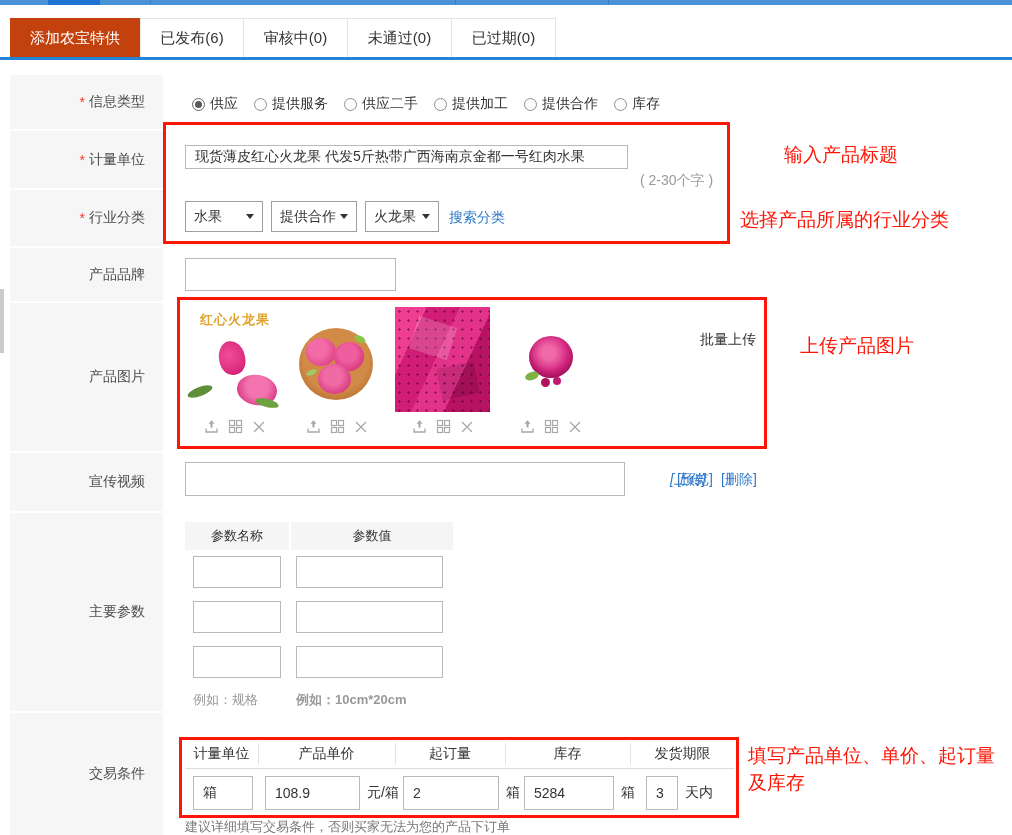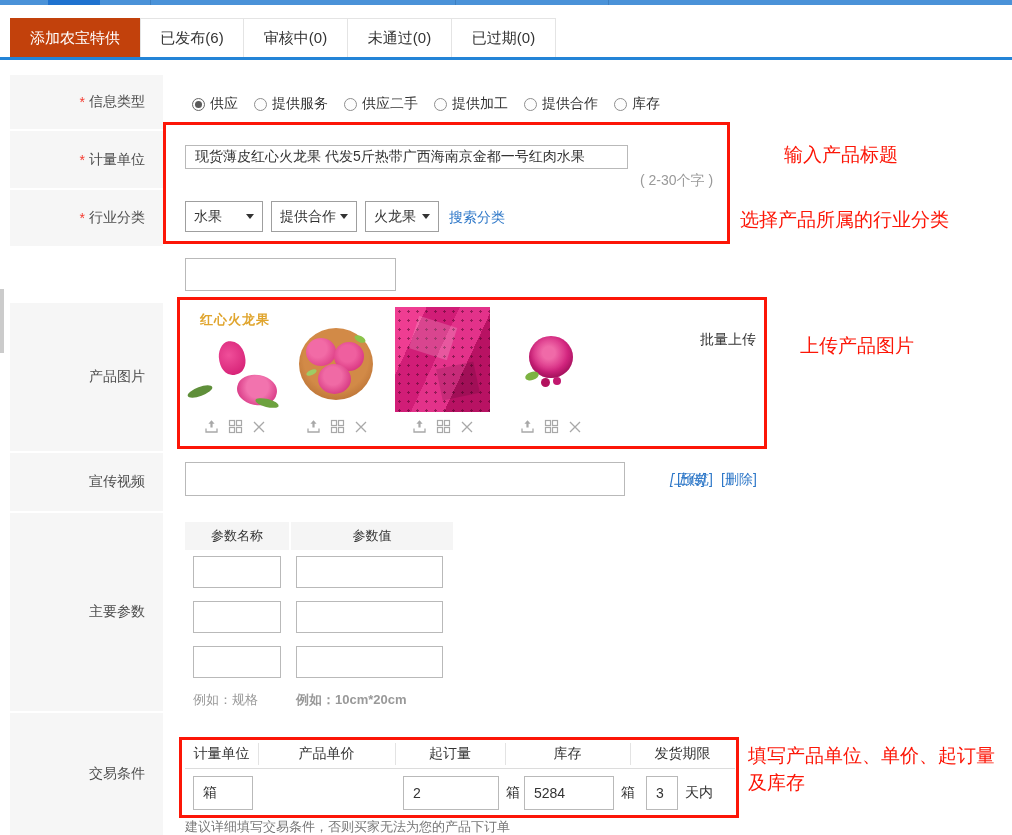--- a/index.html
+++ b/index.html
@@ -118,20 +118,23 @@
   <div class="sel" style="left:271px;top:201px;width:86px;height:31px;">
     <span>提供合作</span>
       <span class="arr"></span>
   </div>
   <div class="sel" style="left:365px;top:201px;width:74px;height:31px;">
     <span>火龙果</span>
       <span class="arr"></span>
   </div>
   <span class="link" style="position:absolute;left:449px;top:209px;">搜索分类</span>
 
+  <div class="lab" style="top:248px;height:53px;">
+    <span>产品品牌</span>
+  </div>
   <div class="tinput" style="left:185px;top:258px;width:211px;height:33px;"></div>
 
   <div class="lab" style="top:303px;height:148px;">
     <span>产品图片</span>
   </div>
 
   <div class="tile" style="left:185px;top:307px;width:100px;height:105px;background:linear-gradient(165deg,#f7e6c8 0%,#ecd0a0 35%,#cfa876 70%,#a8product 0%,#a87f52 100%);">
     <div style="position:absolute;left:0;top:4px;width:100%;text-align:center;color:#e0a52e;font-weight:bold;font-size:13px;letter-spacing:1px;">红心火龙果</div>
     <div style="position:absolute;left:34px;top:34px;width:26px;height:34px;background:radial-gradient(circle at 40% 40%,#f04f9a,#d1186f);border-radius:50% 50% 45% 45%;transform:rotate(-12deg);"></div>
     <div style="position:absolute;left:8px;top:62px;width:44px;height:36px;background:radial-gradient(circle at 45% 45%,#ef5b9e 0 45%,#c2downloads 0,#c21468 100%);border-radius:50%;"></div>
@@ -288,20 +291,24 @@
   <div class="thead" style="left:630px;top:740px;width:105px;height:28px;">发货期限</div>
   <div class="vline" style="left:258px;top:743px;height:22px;"></div>
   <div class="vline" style="left:395px;top:743px;height:22px;"></div>
   <div class="vline" style="left:505px;top:743px;height:22px;"></div>
   <div class="vline" style="left:630px;top:743px;height:22px;"></div>
   <div class="hline" style="left:185px;top:768px;width:550px;"></div>
 
   <div class="tgroup" style="left:193px;top:776px;">
     <div class="tinput" style="position:static;width:60px;height:34px;">箱</div>
   </div>
+  <div class="tgroup" style="left:265px;top:776px;">
+    <div class="tinput" style="position:static;width:95px;height:34px;">108.9</div>
+    <span class="unit">元/箱</span>
+  </div>
   <div class="tgroup" style="left:403px;top:776px;">
     <div class="tinput" style="position:static;width:96px;height:34px;">2</div>
     <span class="unit">箱</span>
   </div>
   <div class="tgroup" style="left:524px;top:776px;">
     <div class="tinput" style="position:static;width:90px;height:34px;">5284</div>
     <span class="unit">箱</span>
   </div>
   <div class="tgroup" style="left:646px;top:776px;">
     <div class="tinput" style="position:static;width:32px;height:34px;">3</div>

